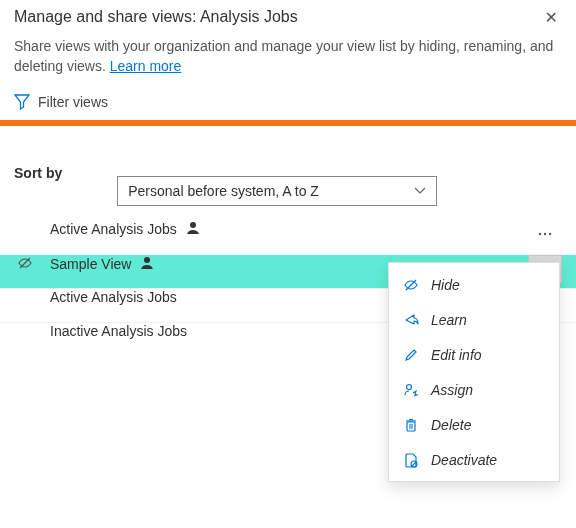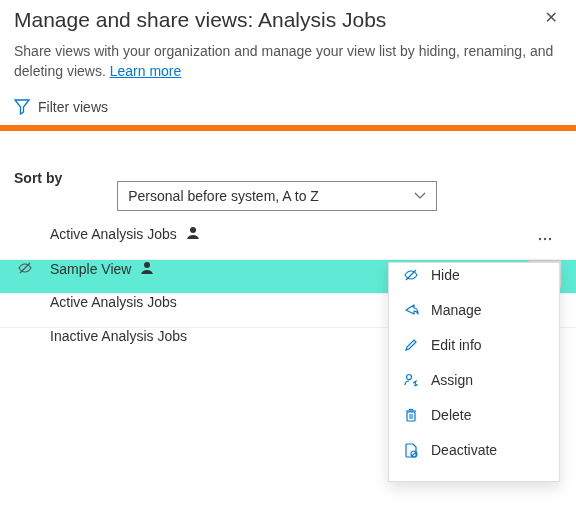--- a/index.html
+++ b/index.html
@@ -11,21 +11,21 @@
     color: #323130;
     background: #fff;
     overflow: hidden;
   }
   .header {
     display: flex;
     align-items: flex-start;
     padding: 8px 14px 0 14px;
   }
   .title {
-    font-size: 21px;
+    font-size: 16px;
     font-weight: 400;
     color: #333;
     flex: 1;
   }
   .close {
     font-size: 16px;
     color: #555;
     cursor: pointer;
     padding: 0 4px;
   }
@@ -106,24 +106,25 @@
     left: 388px;
     top: 262px;
     width: 172px;
     background: #fff;
     border: 1px solid #e1dfdd;
     box-shadow: 0 6px 14px rgba(0,0,0,.12);
     padding: 4px 0;
   }
   .menu-item {
     display: flex;
-    align-items: flex-start;
+    align-items: center;
     height: 35px;
     padding: 0 14px;
     cursor: pointer;
+    font-style: italic;
   }
   .menu-item .mi-ic {
     width: 16px;
     height: 16px;
     margin-right: 12px;
     display: flex;
     align-items: center;
     justify-content: center;
   }
   svg { flex: none; }
@@ -254,21 +255,21 @@
         </svg>
       </span>
       <span>Hide</span>
     </div>
     <div class="menu-item">
       <span class="mi-ic" style="color: rgb(0, 120, 212);">
         <svg width="16" height="16">
           <use href="#ic-share"></use>
         </svg>
       </span>
-      <span>Manage</span>
+      <span>Learn</span>
     </div>
     <div class="menu-item">
       <span class="mi-ic" style="color: rgb(0, 120, 212);">
         <svg width="16" height="16">
           <use href="#ic-edit"></use>
         </svg>
       </span>
       <span>Edit info</span>
     </div>
     <div class="menu-item">

